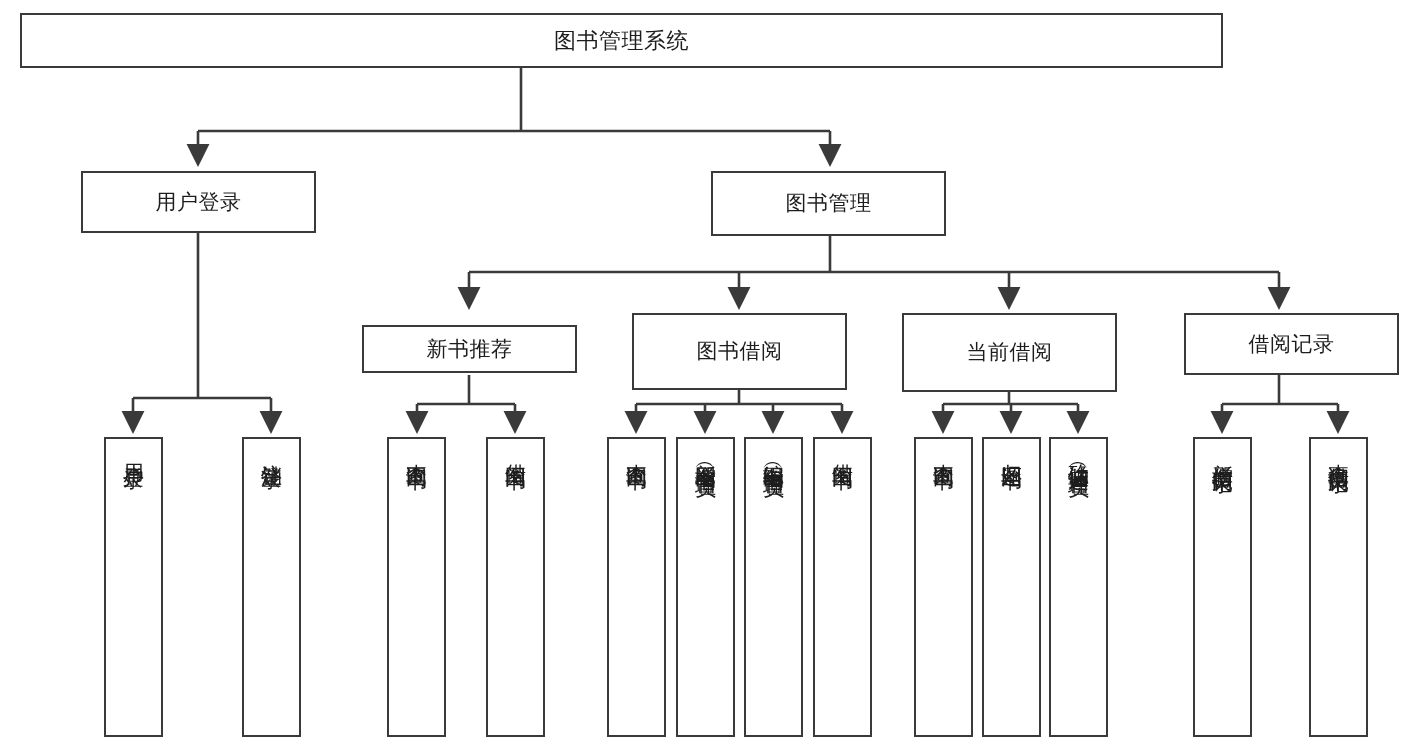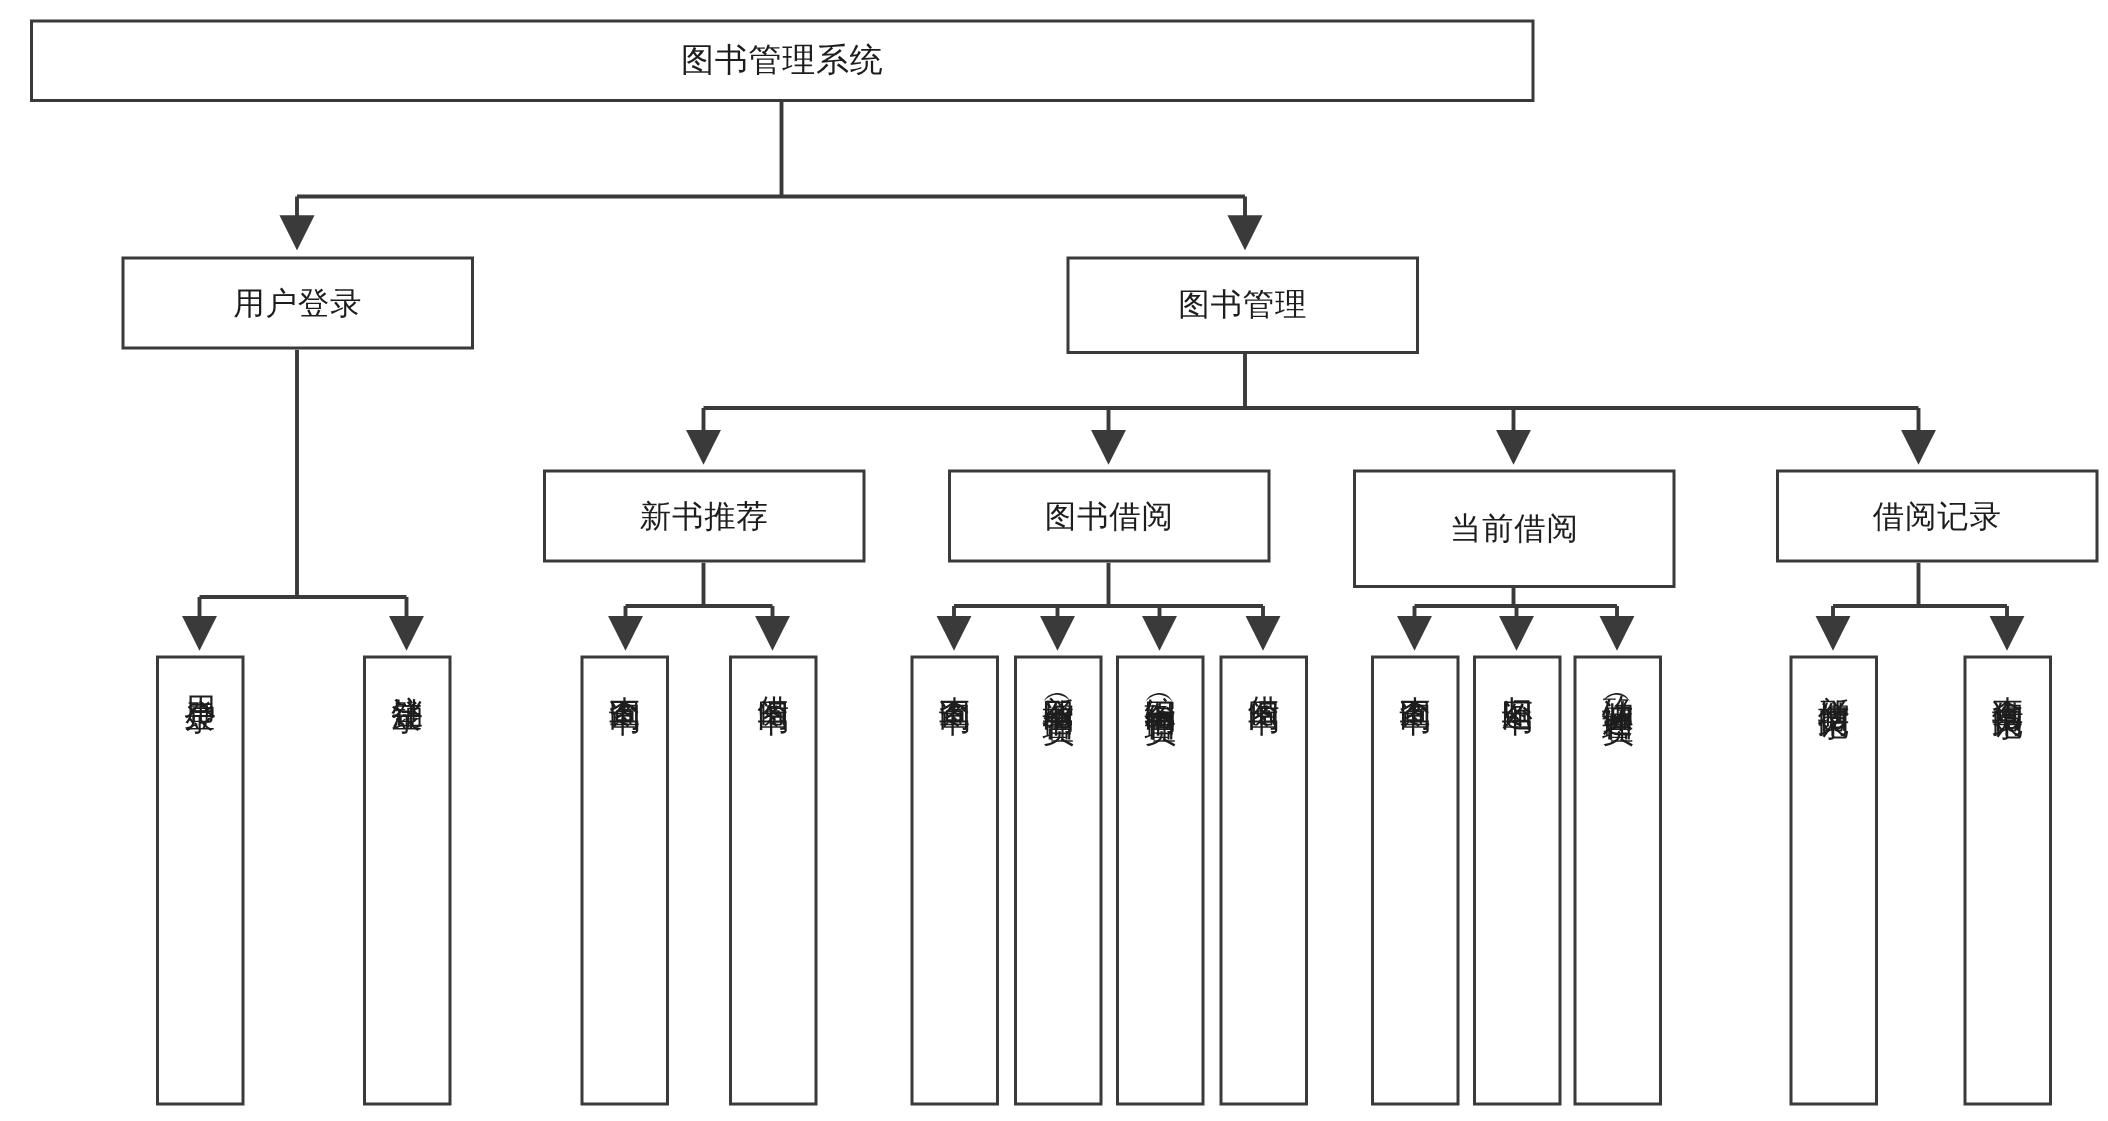--- a/index.html
+++ b/index.html
@@ -123,35 +123,35 @@
       <path d="M 1011 404 L 1011 430" marker-end="url(#arrow)"></path>
       <path d="M 1078 404 L 1078 430" marker-end="url(#arrow)"></path>
 
       <path d="M 1279 375 L 1279 404"></path>
       <path d="M 1222 404 L 1338 404"></path>
       <path d="M 1222 404 L 1222 430" marker-end="url(#arrow)"></path>
       <path d="M 1338 404 L 1338 430" marker-end="url(#arrow)"></path>
     </g>
   </svg>
 
-  <div class="node horiz root" style="left:20px; top:13px; width:1003px; height:55px;">
+  <div class="node horiz root" style="left:20px; top:13px; width:1203px; height:55px;">
     <span class="node-label">图书管理系统</span>
   </div>
 
   <div class="node horiz" style="left:81px; top:171px; width:235px; height:62px;">
     <span class="node-label">用户登录</span>
   </div>
   <div class="node horiz" style="left:711px; top:171px; width:235px; height:65px;">
     <span class="node-label">图书管理</span>
   </div>
 
-  <div class="node horiz" style="left:362px; top:313px; width:215px; height:62px;text-align:center;">
+  <div class="node horiz" style="left:362px; top:325px; width:215px; height:48px;text-align:center;">
     <span class="node-label">新书推荐</span>
   </div>
-  <div class="node horiz" style="left:632px; top:313px; width:215px; height:62px;text-align:center;">
+  <div class="node horiz" style="left:632px; top:313px; width:215px; height:77px;text-align:center;">
     <span class="node-label">图书借阅</span>
   </div>
   <div class="node horiz" style="left:902px; top:313px; width:215px; height:79px;">
     <span class="node-label">当前借阅</span>
   </div>
   <div class="node horiz" style="left:1172px; top:313px; width:215px; height:62px;margin-left:12px;">
     <span class="node-label">借阅记录</span>
   </div>
 
   <div class="node vert" style="left:104px; top:437px; width:59px; height:300px;">

